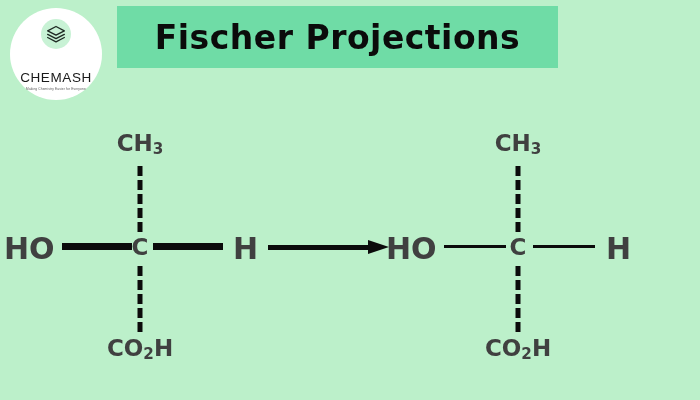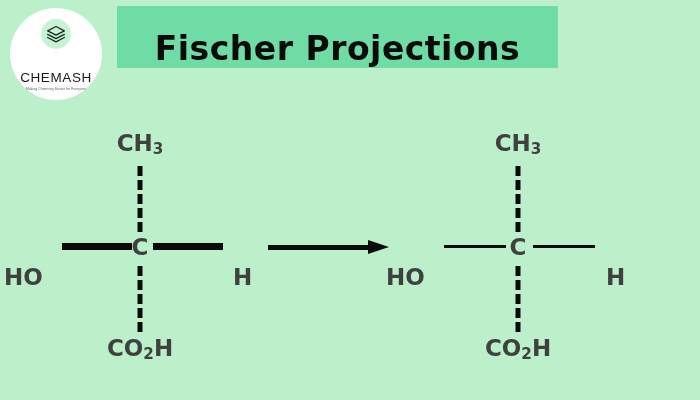--- a/index.html
+++ b/index.html
@@ -33,41 +33,41 @@
   .logo-tagline{
     font-family:"Liberation Sans", sans-serif;
     font-size:3.2px;letter-spacing:0.15px;color:#555;
     margin-top:2px;white-space:nowrap;transform:scale(1,1);
   }
 
   
   .banner{
     position:absolute;left:117px;top:6px;width:441px;height:62px;
     background:#6fdca6;
-    display:flex;align-items:flex-end;justify-content:center;
+    display:flex;align-items:center;justify-content:center;
   }
   .banner-title{
     font-family:"DejaVu Sans", sans-serif;
     font-weight:bold;font-size:33px;color:#0b0b0b;
     letter-spacing:0.5px;white-space:nowrap;
   }
 
   
   .mol{position:absolute;top:126px;width:300px;height:250px;}
   .mol-left{left:-10px;}
   .mol-right{left:368px;}
 
   .lbl{
     position:absolute;
     font-family:"DejaVu Sans", sans-serif;
     font-weight:bold;color:#404040;
     white-space:nowrap;line-height:1;
   }
   .lbl-top,.lbl-bottom{font-size:23px;transform:translateX(-50%);}
-  .lbl-side{font-size:23px;margin-top:32px;}
+  .lbl-side{font-size:30px;}
   .lbl-c{font-size:23px;transform:translate(-50%,-50%);}
   .lbl sub{font-size:0.66em;vertical-align:-0.18em;font-weight:bold;}
 
   
   .vbond{
     position:absolute;width:0;border-left:5px dashed #0b0b0b;
     transform:translateX(-50%);
   }
   
   .hbond{position:absolute;background:#0b0b0b;}

